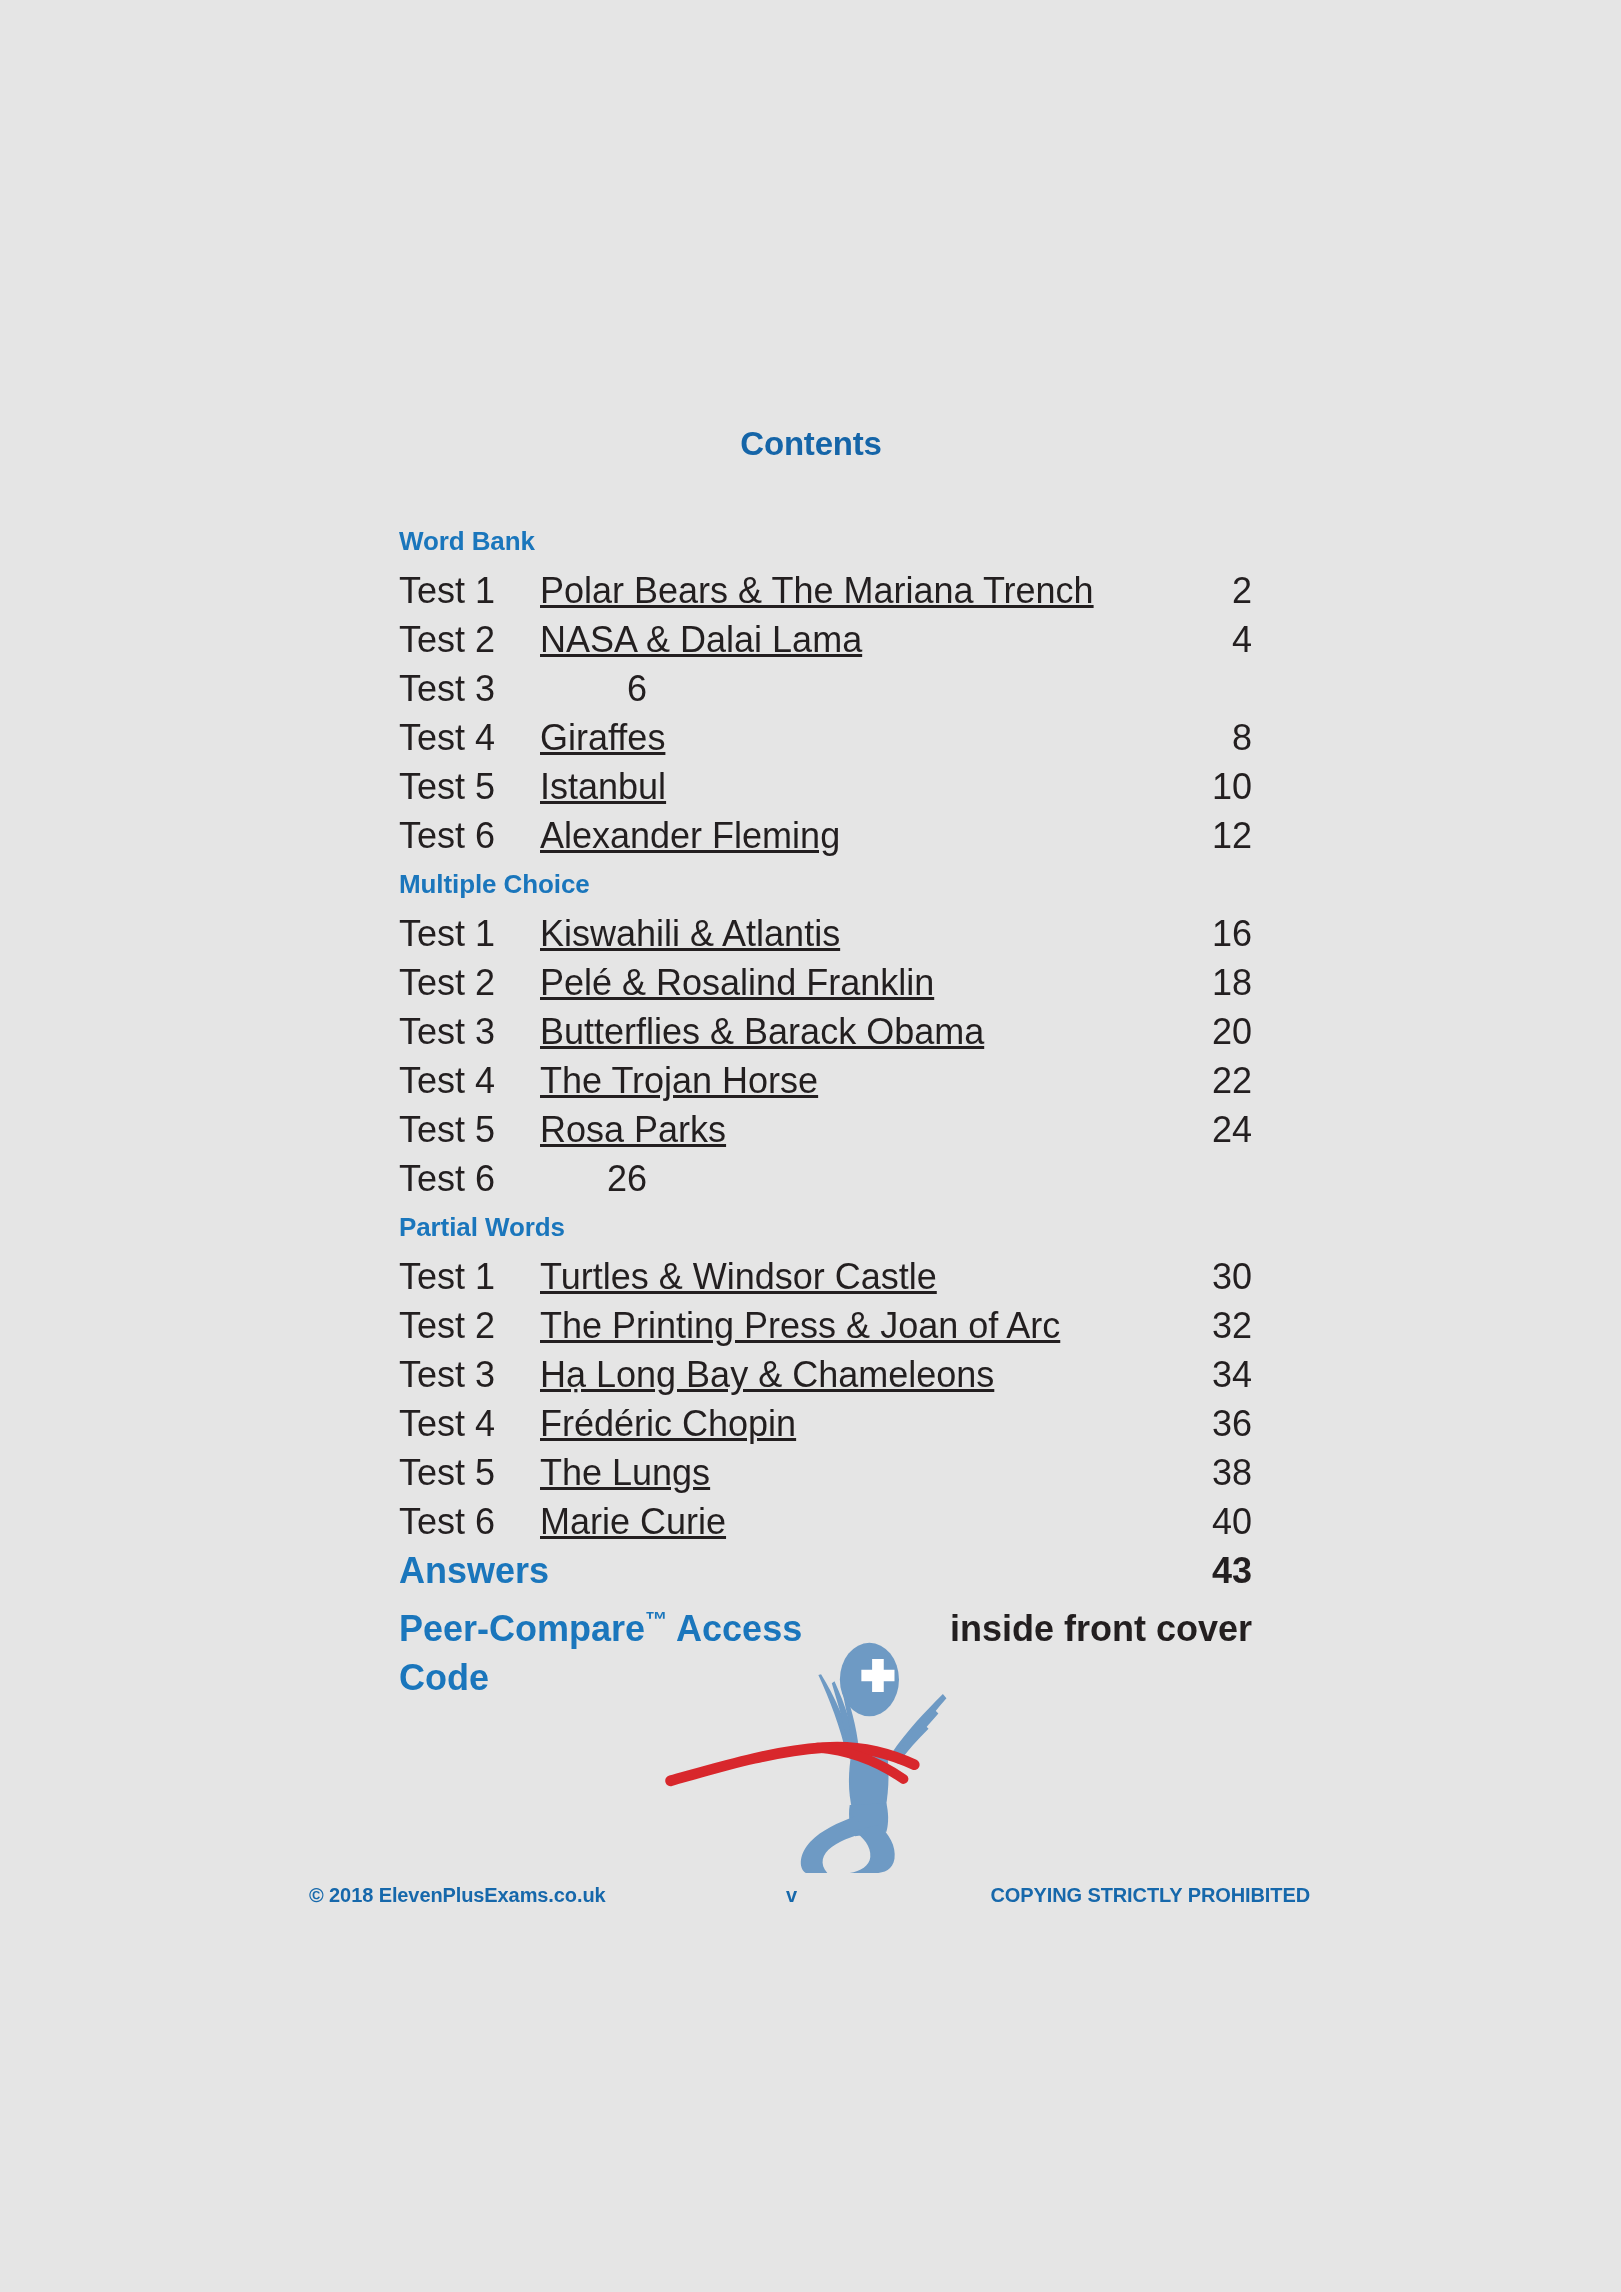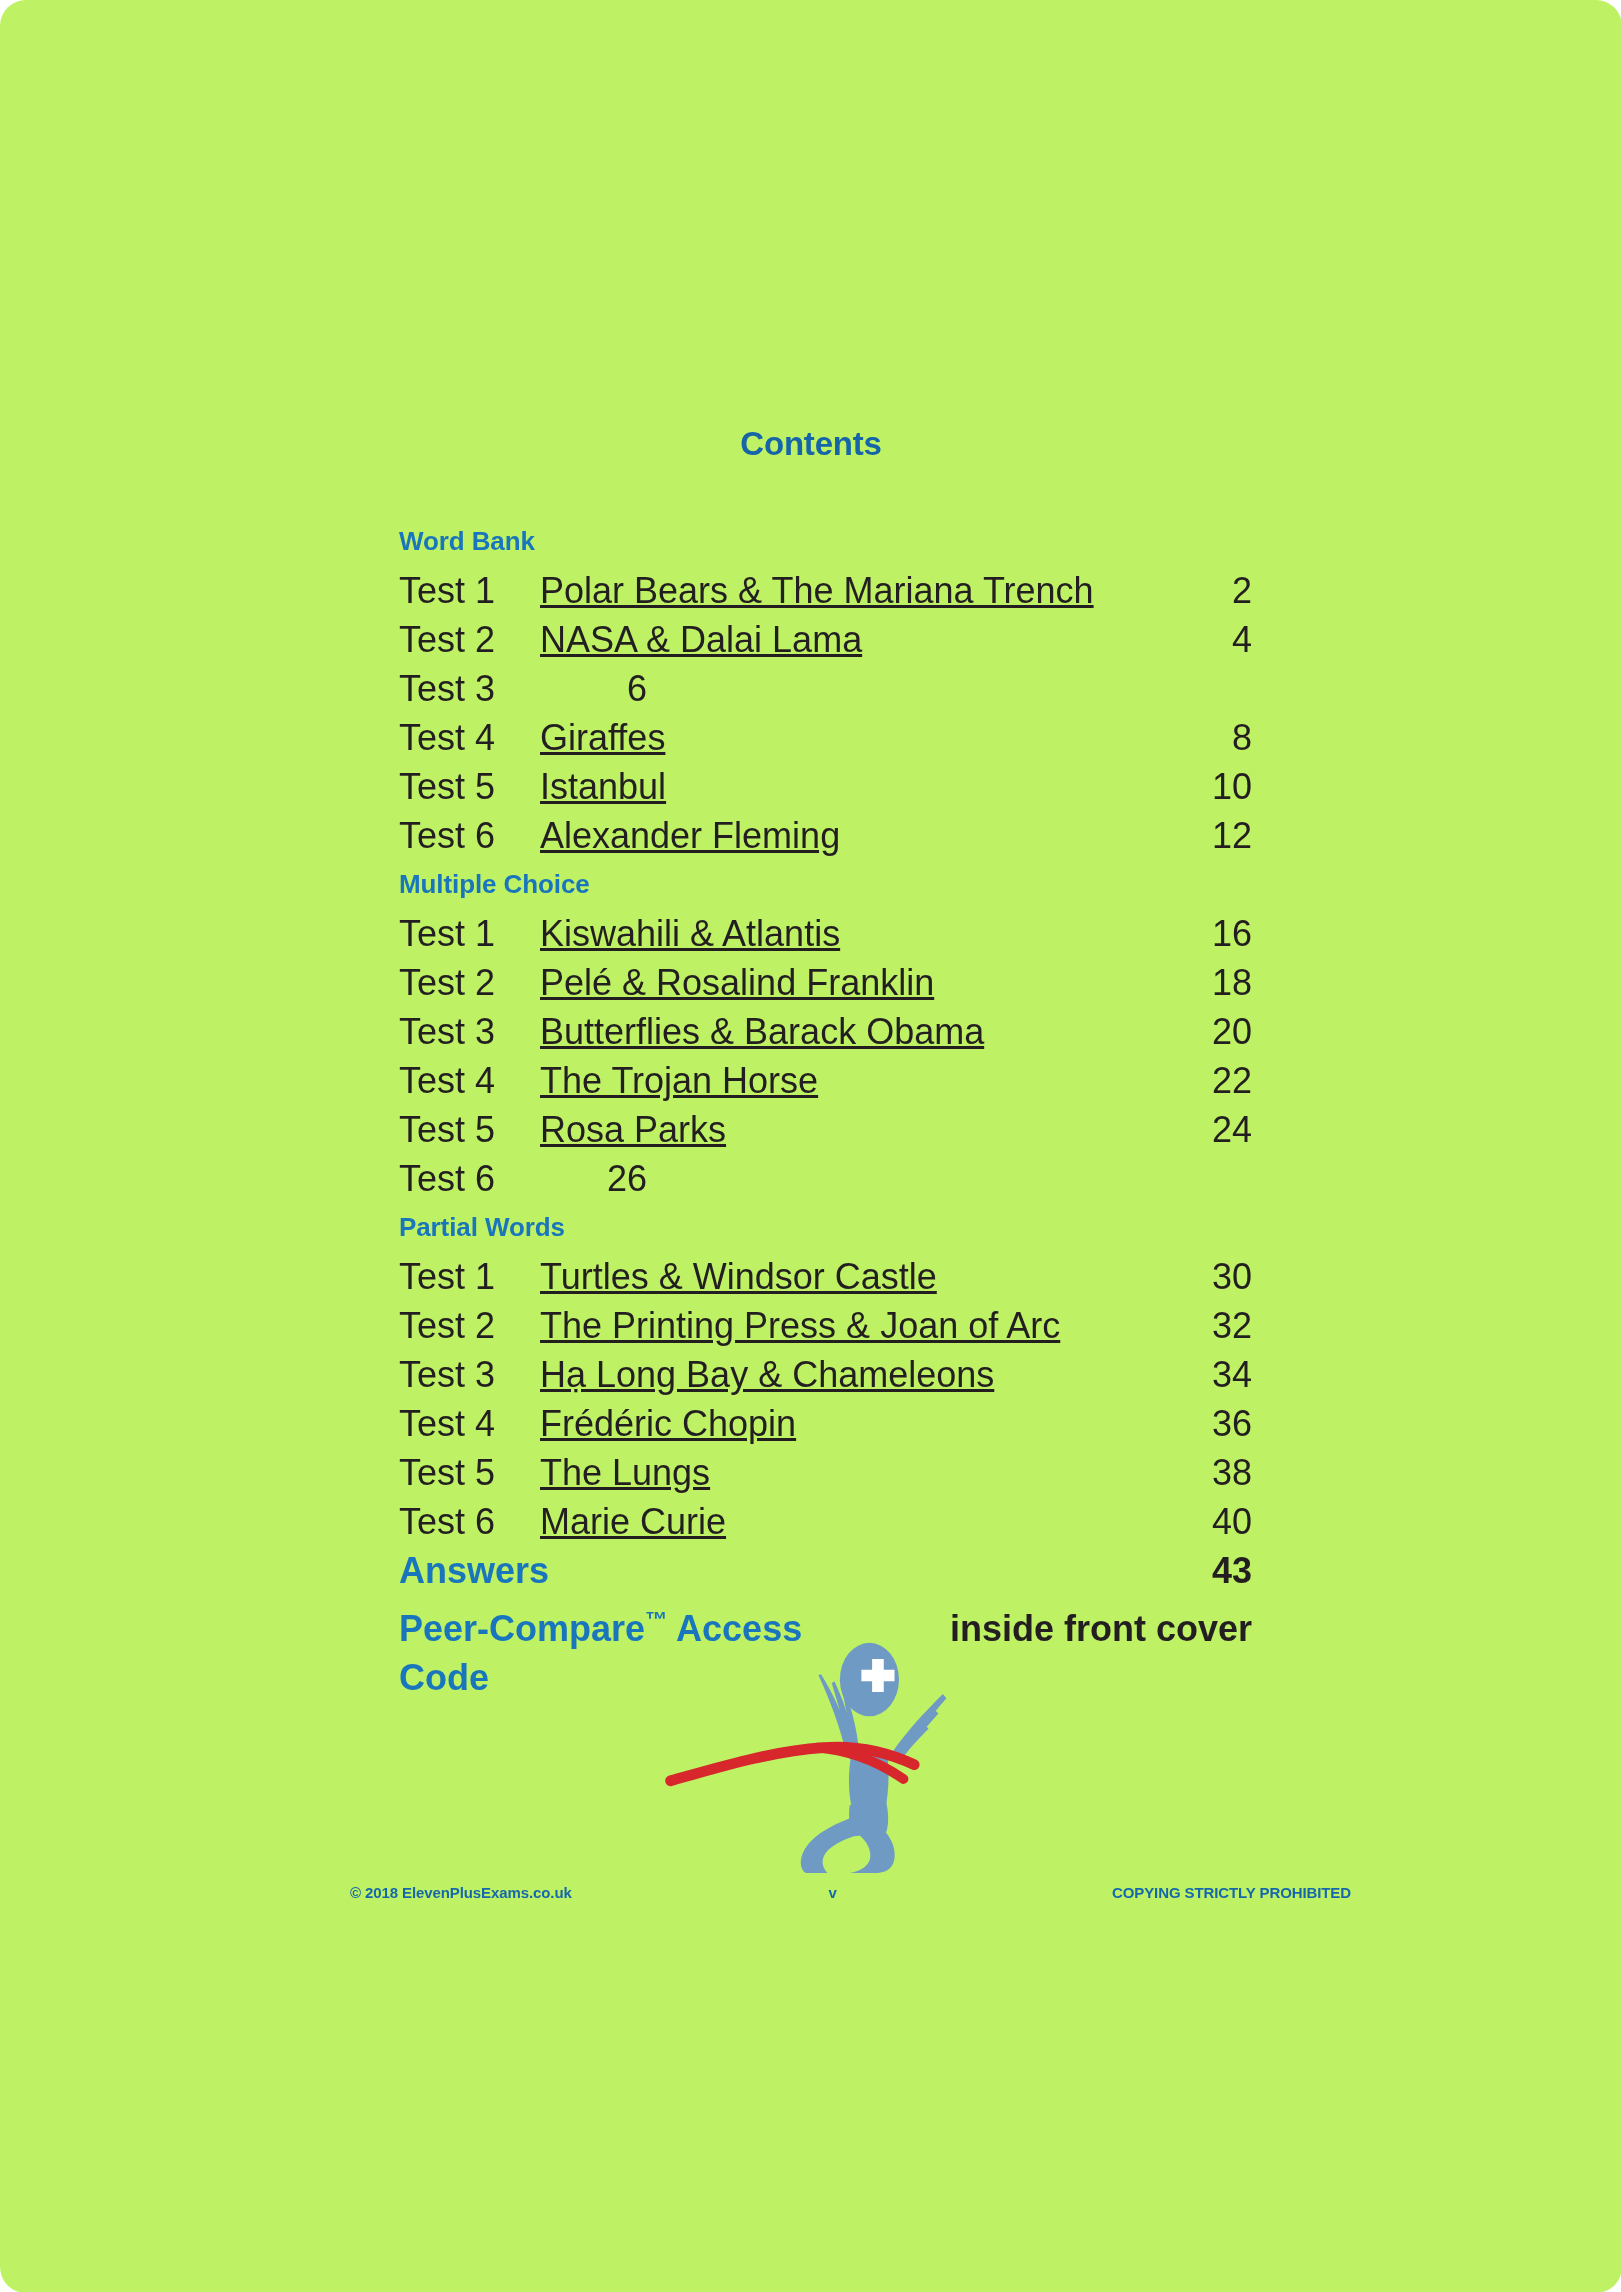--- a/index.html
+++ b/index.html
@@ -12,22 +12,21 @@
     height: 2293px;
     position: relative;
     font-family: "Liberation Sans", "DejaVu Sans", sans-serif;
     -webkit-font-smoothing: antialiased;
     overflow: hidden;
   }
 
   .page {
     position: absolute;
     inset: 0;
-    background: #bef264;
-    border-radius: 26px;
+    background: #e5e5e5;
   }
 
   
   .contents-title {
     position: absolute;
     left: 0;
     right: 0;
     top: 425px;
     text-align: center;
     font-size: 33px;
@@ -112,25 +111,24 @@
   }
   .logo svg { display: block; width: 100%; height: 100%; }
 
   
   .footer {
     position: absolute;
     left: 309px;
     top: 1884px;
     width: 1001px;
     height: 30px;
-    font-size: 15px;
+    font-size: 20px;
     font-weight: bold;
     color: #1668ab;
     letter-spacing: -0.1px;
-    margin-left: 41px;
   }
   .footer .f-left {
     position: absolute;
     left: 0;
     top: 0;
   }
   .footer .f-center {
     position: absolute;
     left: 0;
     right: 0;

